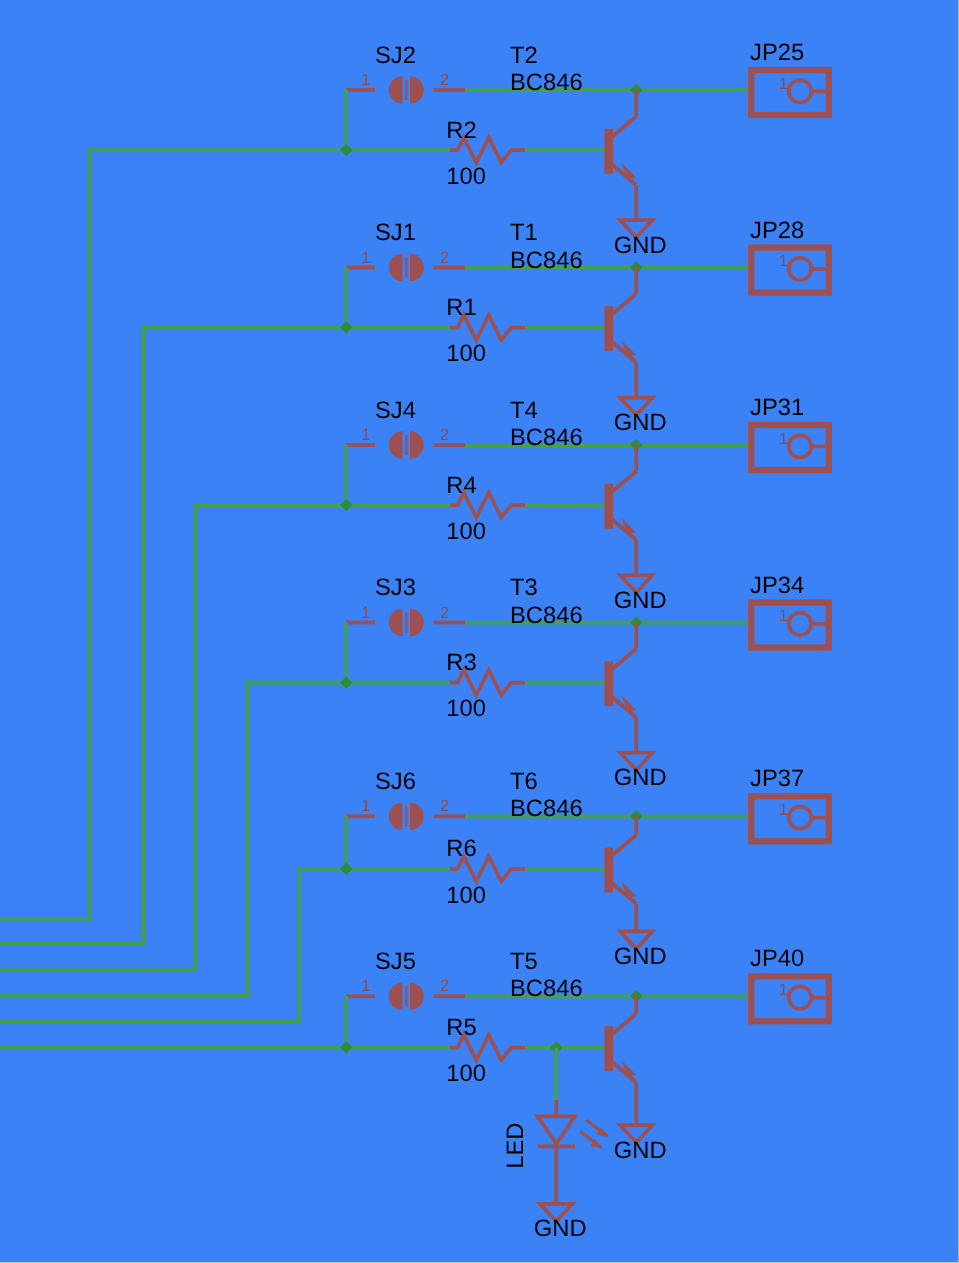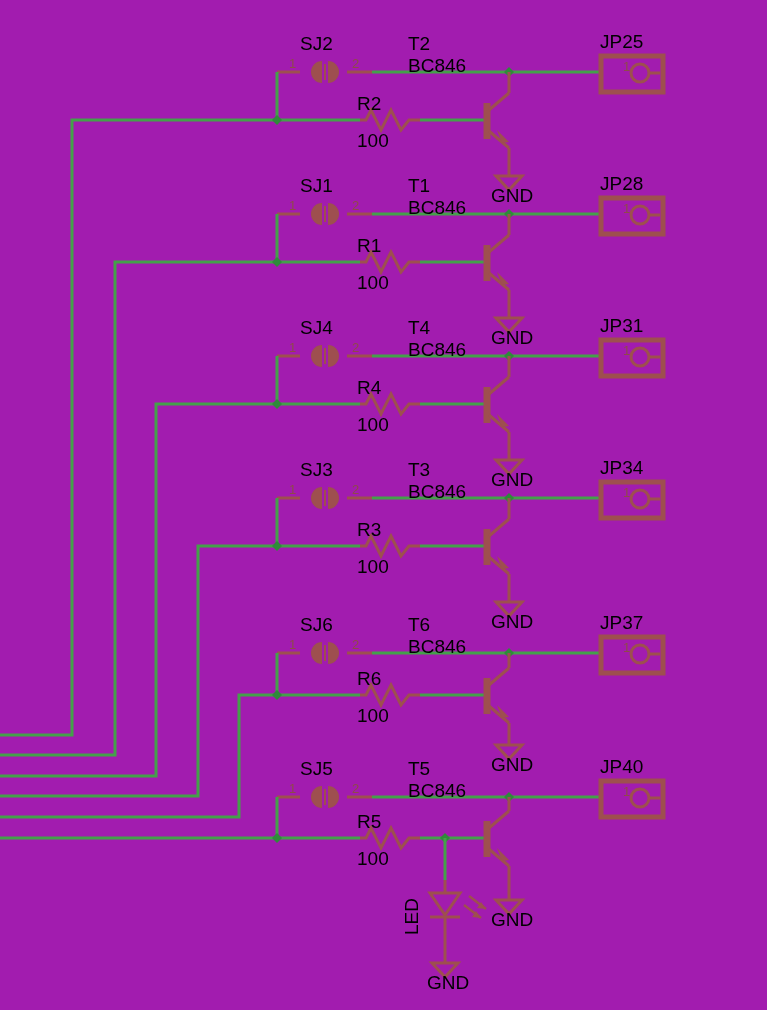--- a/index.html
+++ b/index.html
@@ -10,21 +10,21 @@
   body {
     width: 767px;
     height: 1010px;
     font-family: "Liberation Sans", sans-serif;
     overflow: hidden;
   }
   #schematic {
     position: relative;
     width: 767px;
     height: 1010px;
-    background: #a21caf;
+    background: #3b82f6;
   }
   svg.sheet {
     position: absolute;
     top: 0;
     left: 0;
     width: 767px;
     height: 1010px;
     display: block;
   }
   text.lbl {

